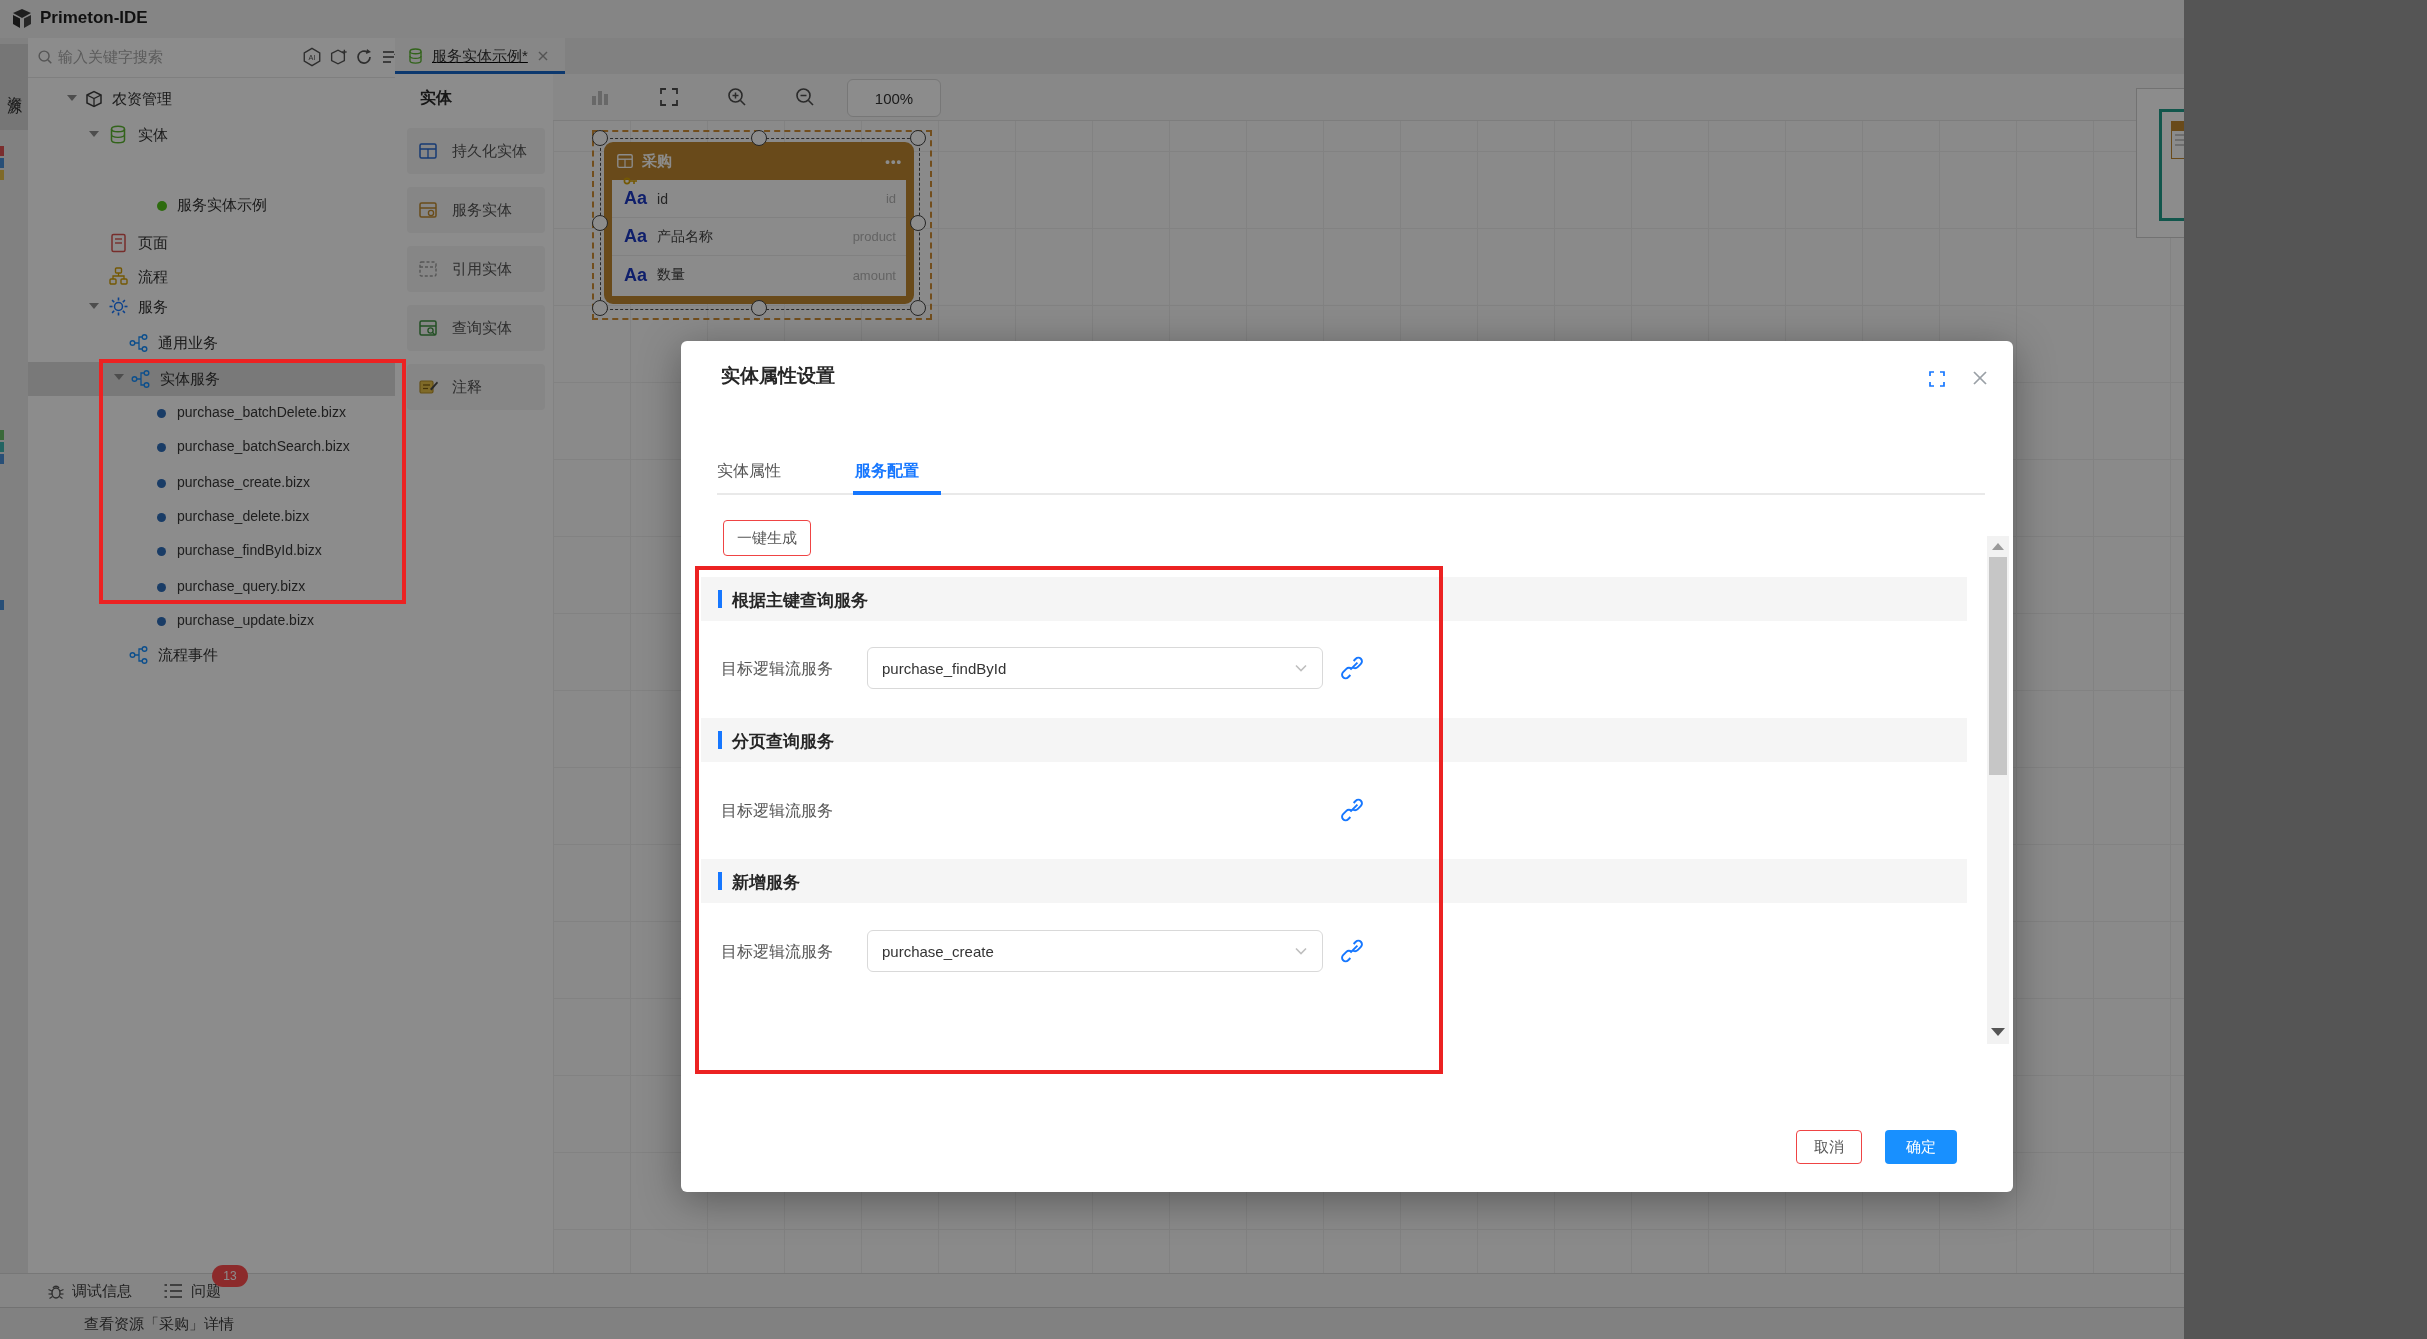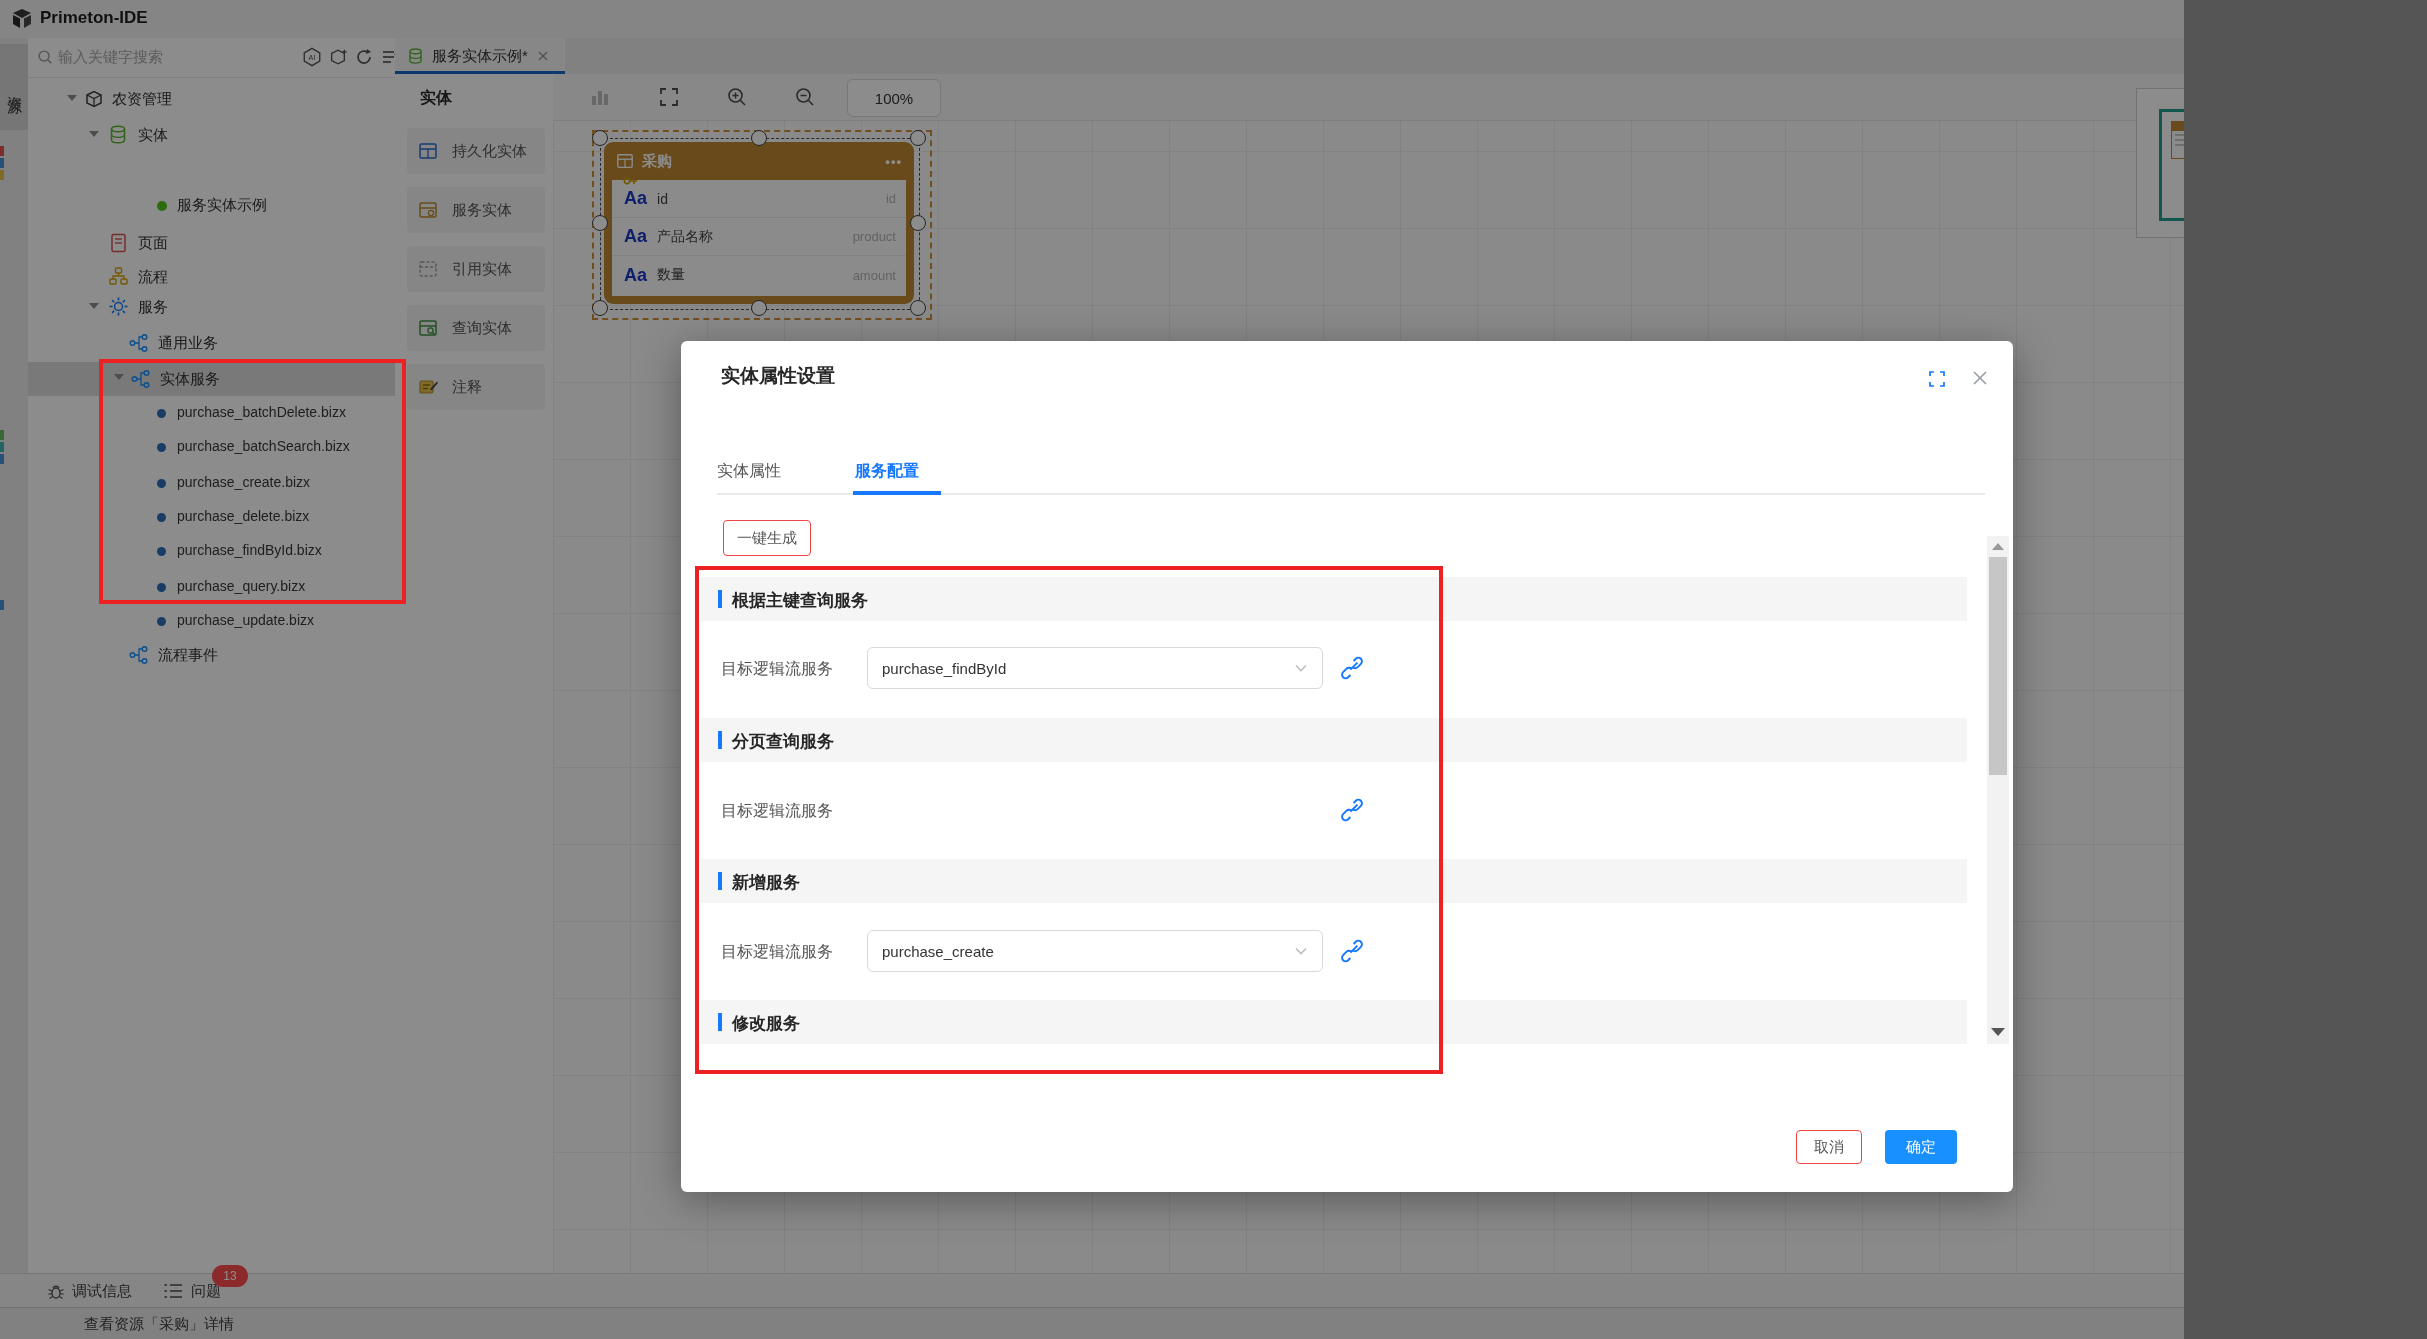--- a/index.html
+++ b/index.html
@@ -18,21 +18,21 @@
   .sidebar{left:28px;top:38px;width:367px;height:1235px;background:#fff;border-right:1px solid #e0e0e0;}
   .searchrow{left:0;top:0;width:367px;height:39px;border-bottom:1px solid #e8e8e8;background:#fff;}
   .search-ph{left:30px;top:10px;font-size:15px;color:#a8a8a8;}
   .treelabel{font-size:15px;color:#333;}
   .filelabel{font-size:14px;color:#3a3a3a;}
   .tri-d{width:0;height:0;border-left:5px solid transparent;border-right:5px solid transparent;border-top:6px solid #8c8c8c;}
   .dot{border-radius:50%;}
   .selrow{background:#dcdcdc;}
   
   .tabbar{left:395px;top:38px;width:2001px;height:36px;background:#ececec;border-bottom:1px solid #ddd;}
-  .tab{left:0;top:0;width:170px;height:36px;background:#f6f6f6;display:flex;align-items:center;gap:8px;padding-left:12px;box-sizing:border-box;}
+  .tab{left:0;top:0;width:170px;height:36px;background:#f6f6f6;display:flex;align-items:center;gap:8px;padding-left:12px;box-sizing:border-box;text-decoration:underline;}
   .tabtext{font-size:15px;color:#333;}
   .tabline{left:0;top:33px;width:170px;height:3px;background:#1766c9;}
   
   .palette{left:395px;top:74px;width:158px;height:1199px;background:#fff;border-right:1px solid #e3e3e3;}
   .palhead{left:25px;top:14px;font-size:16px;font-weight:700;color:#2b2b2b;}
   .pal-item{position:absolute;left:12px;width:138px;height:46px;background:#f4f4f4;border-radius:4px;
             display:flex;align-items:center;gap:14px;padding-left:11px;box-sizing:border-box;color:#555;font-size:15px;}
   
   .canvas{left:553px;top:74px;width:1843px;height:1199px;background:#fbfbfb;
           background-image:linear-gradient(#ededed 1px, transparent 1px),linear-gradient(90deg,#ededed 1px, transparent 1px);
@@ -498,24 +498,20 @@
     <div class="sel" style="left:186px;top:589px;width:456px;height:42px">
       <span>purchase_create</span>
       <svg class="ic" width="14" height="14" viewBox="0 0 14 14">
         <polyline points="2,4.5 7,9.5 12,4.5" fill="none" stroke="#bfbfbf" stroke-width="1.6"></polyline>
       </svg>
     </div>
     <svg class="a ic" style="left:658px;top:597px" width="26" height="26" viewBox="0 0 24 24">
       <path d="M10.5 13.5 L17 7 M13.5 5.5 l2-2 a3.3 3.3 0 0 1 4.7 4.7 l-3 3 a3.3 3.3 0 0 1-4.7 0 M10.5 18.5 l-2 2 a3.3 3.3 0 0 1-4.7-4.7 l3-3 a3.3 3.3 0 0 1 4.7 0" fill="none" stroke="#1677ff" stroke-width="1.8"></path>
     </svg>
 
-    <div class="band" style="top:659px">
-      <div class="bandbar"></div>
-      <div class="bandtitle nowrap">修改服务</div>
-    </div>
 
     <div class="msb-track">
       <div class="tri-up" style="position:absolute;left:5px;top:7px"></div>
       <div class="msb-thumb"></div>
       <div class="tri-dn" style="position:absolute;left:4px;top:492px"></div>
     </div>
 
     <div class="a btn btn-outline" style="left:1115px;top:789px;width:66px;height:34px">取消</div>
     <div class="a btn btn-primary" style="left:1204px;top:789px;width:72px;height:34px">确定</div>
   </div>

